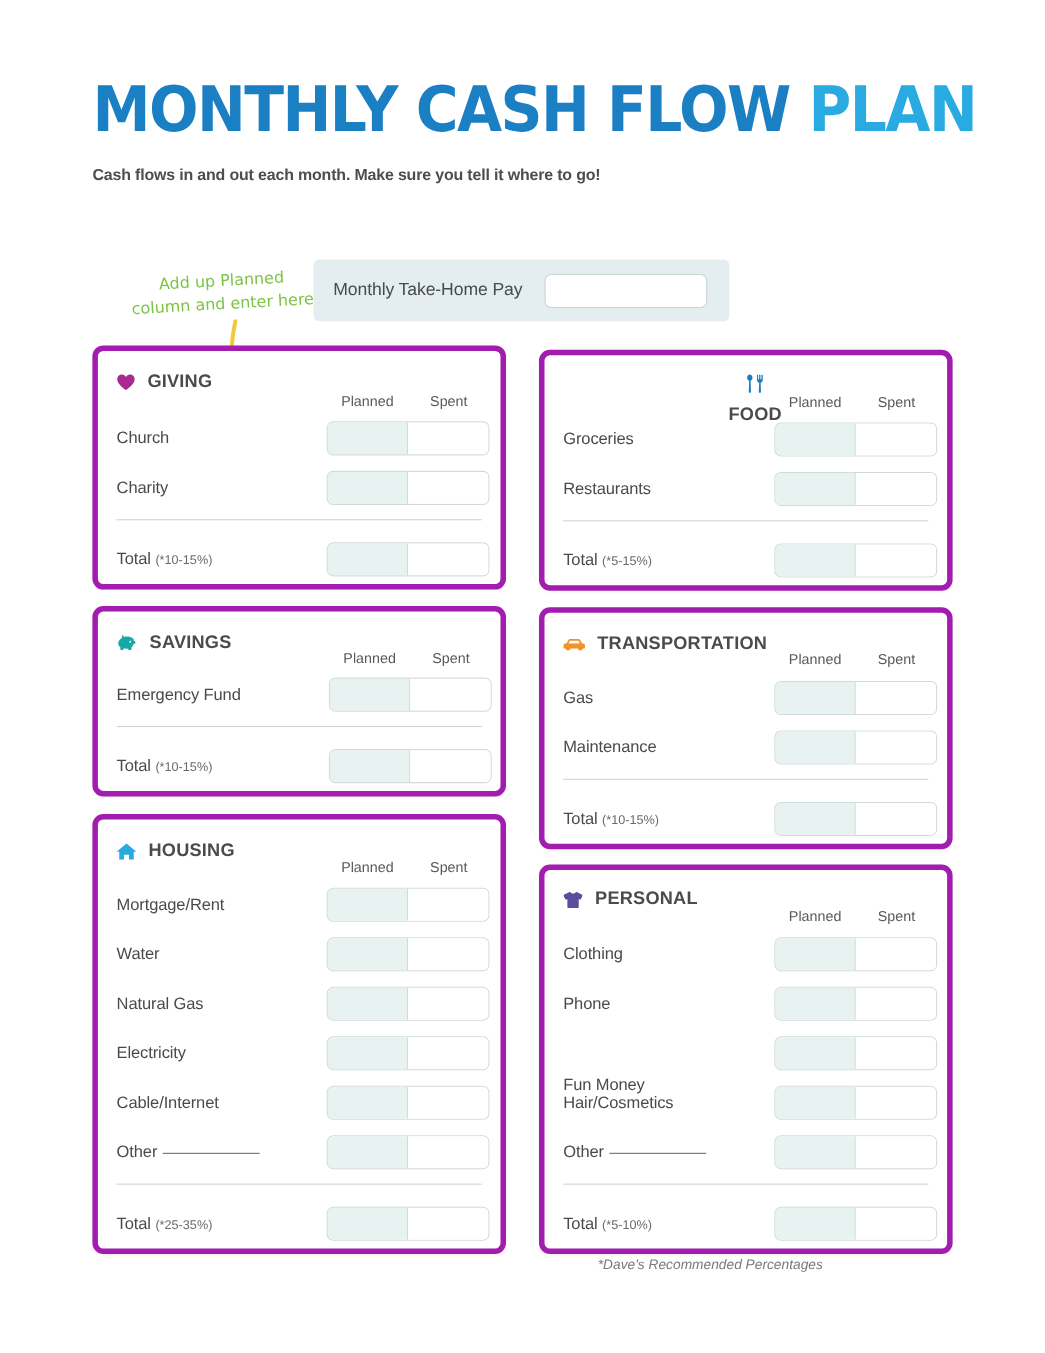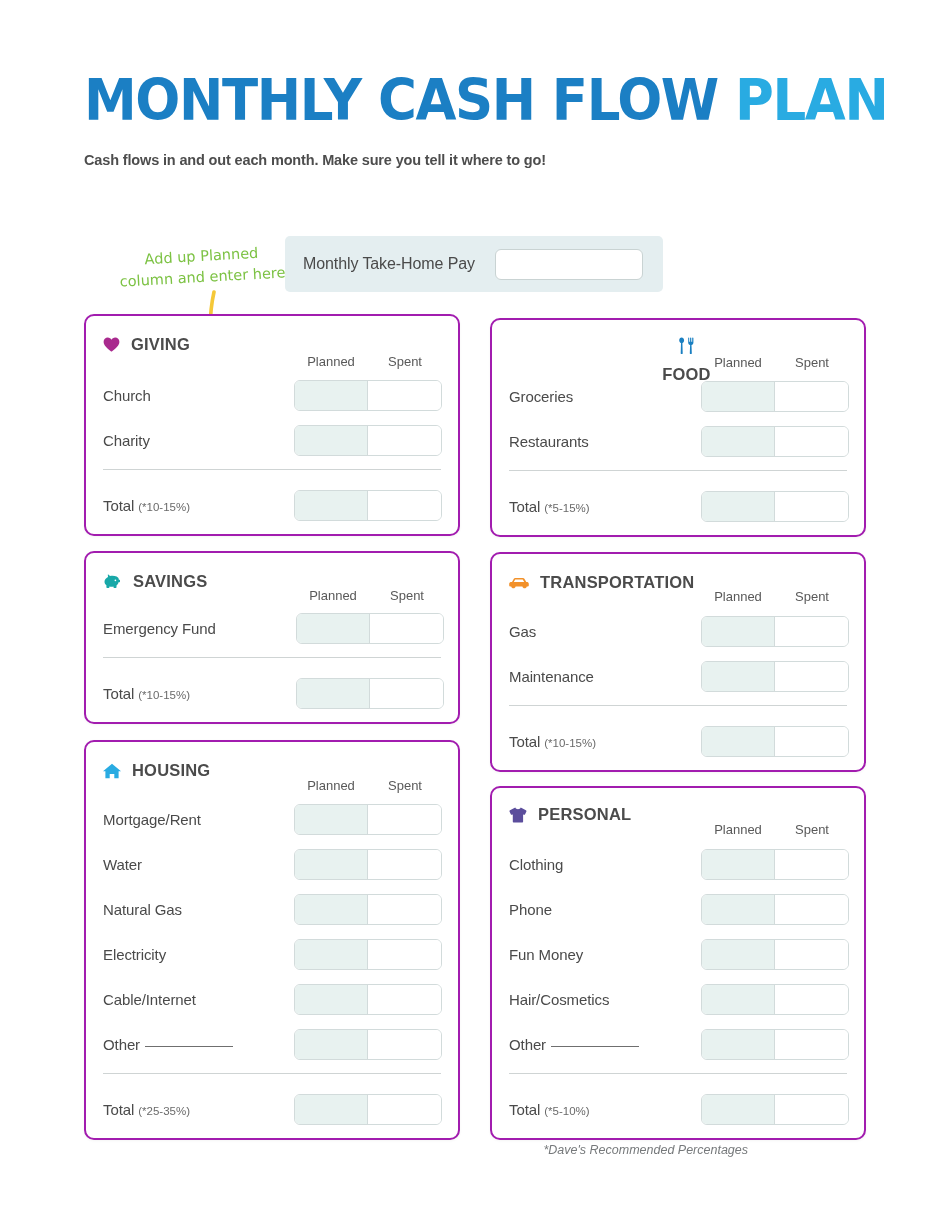--- a/index.html
+++ b/index.html
@@ -83,21 +83,21 @@
     font-size: 14.5px;
     line-height: 1.45;
     transform: rotate(-3.2deg);
   }
   .arrow-svg { position: absolute; left: 196px; top: 288px; }
 
   
   .card {
     position: absolute;
     background: #ffffff;
-    border: 2px solid #a21caf;
+    border: 5px solid #a21caf;
     border-radius: 10px;
     box-shadow: 0 1px 3px rgba(0,0,0,0.045);
   }
 
   .card-head {
     display: flex;
     align-items: center;
     gap: 11px;
     padding-left: 17px;
     height: 23px;
@@ -430,21 +430,21 @@
           <div class="money-planned"></div>
           <div class="money-spent"></div>
         </div>
         <div class="row" style="position: absolute; left: 0px; top: 99px;">
           <span class="row-label">Phone</span>
         </div>
         <div class="money-box" style="left: 209px; top: 106px; width: 148px; height: 31px;">
           <div class="money-planned"></div>
           <div class="money-spent"></div>
         </div>
-        <div class="row" style="position: absolute; left: 0px; top: 144px;">
+        <div class="row" style="position: absolute; left: 0px; top: 159px; align-items: flex-end;">
           <span class="row-label">Fun Money</span>
         </div>
         <div class="money-box" style="left: 209px; top: 151px; width: 148px; height: 31px;">
           <div class="money-planned"></div>
           <div class="money-spent"></div>
         </div>
         <div class="row" style="position: absolute; left: 0px; top: 189px;">
           <span class="row-label">Hair/Cosmetics</span>
         </div>
         <div class="money-box" style="left: 209px; top: 196px; width: 148px; height: 31px;">

